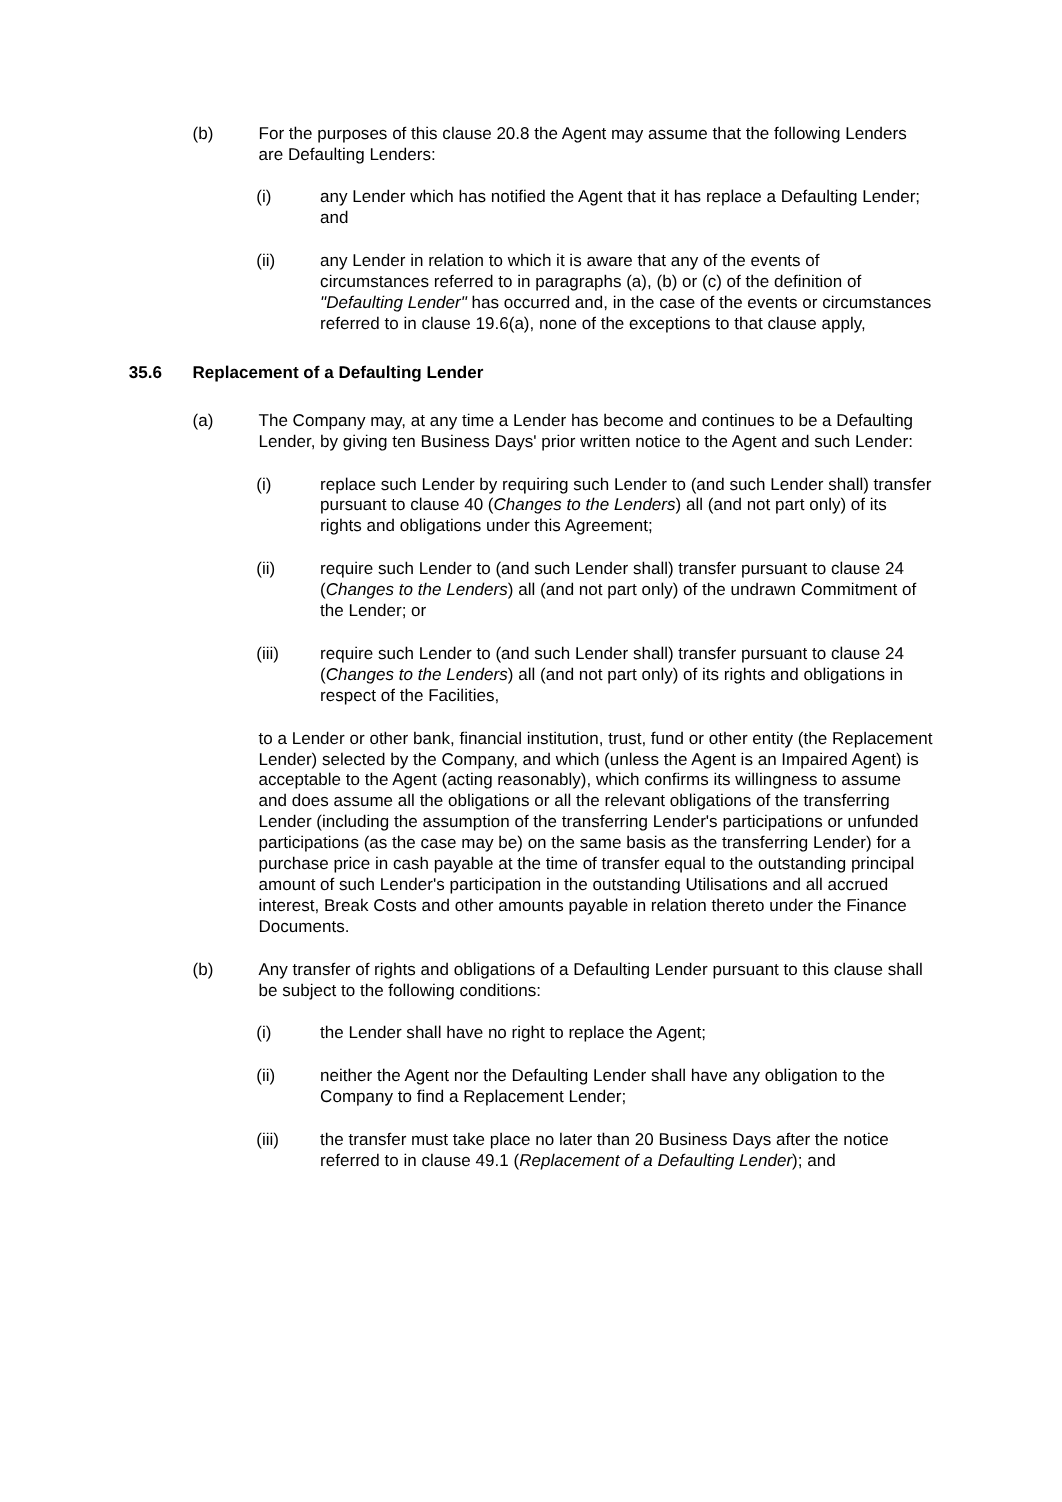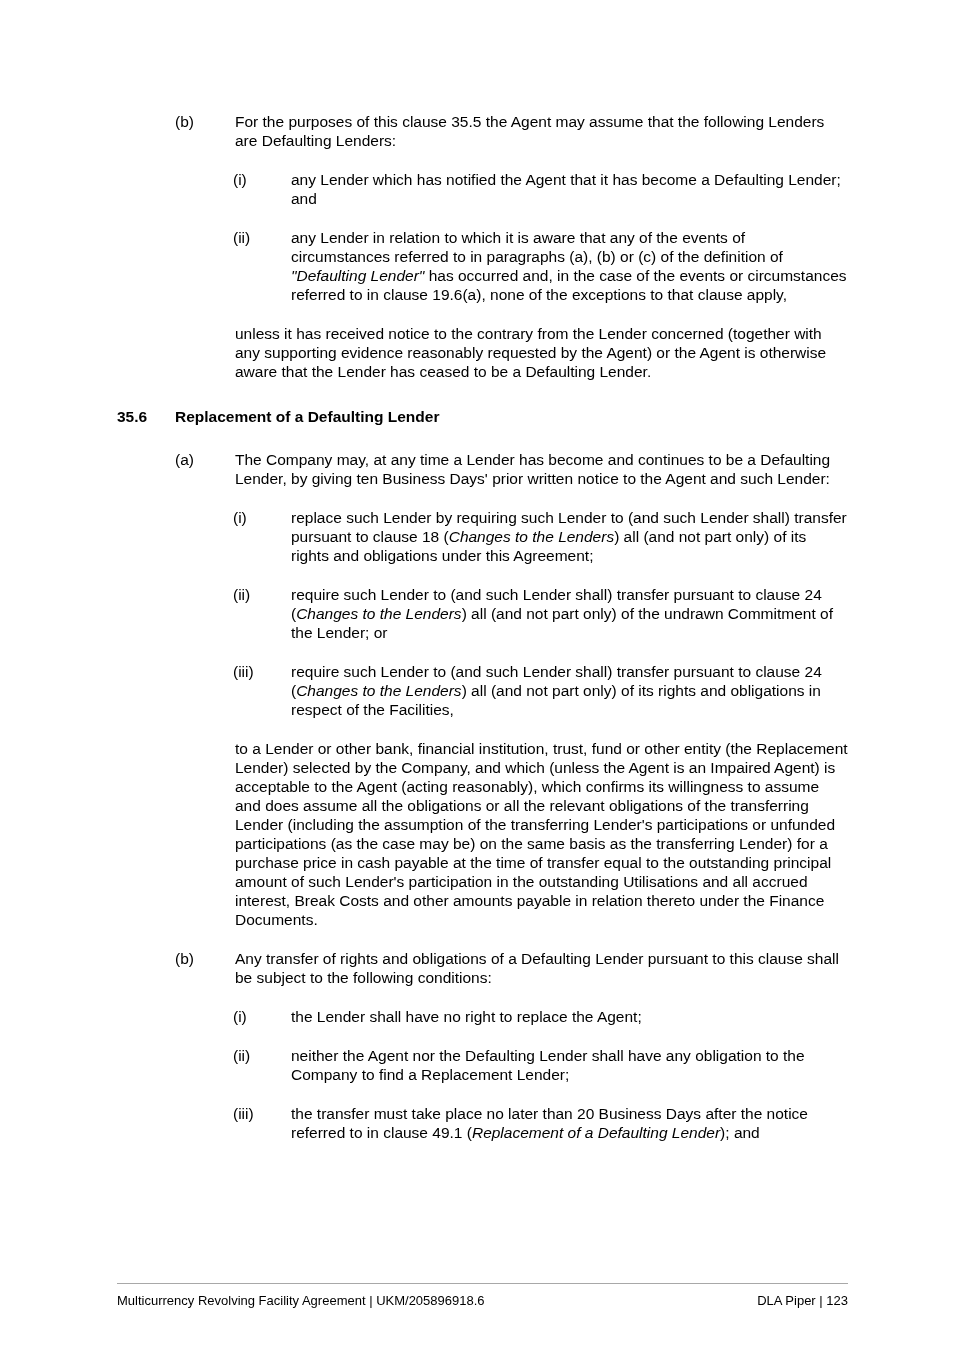--- a/index.html
+++ b/index.html
@@ -66,48 +66,47 @@
   }
 </style>
 </head>
 <body>
 
 <div class="page">
   <div class="content">
 
     <div class="row l1">
       <div class="lbl">(b)</div>
-      <div class="txt">For the purposes of this clause 35.5 the Agent may assume that the following Lenders are Defaulting Lenders:</div>
+      <div class="txt">For the purposes of this clause 20.8 the Agent may assume that the following Lenders are Defaulting Lenders:</div>
     </div>
 
     <div class="row l2">
       <div class="lbl">(i)</div>
-      <div class="txt">any Lender which has notified the Agent that it has become a Defaulting Lender; and</div>
+      <div class="txt">any Lender which has notified the Agent that it has replace a Defaulting Lender; and</div>
     </div>
 
     <div class="row l2">
       <div class="lbl">(ii)</div>
       <div class="txt"><span>any Lender in relation to which it is aware that any of the events of circumstances referred to in paragraphs (a), (b) or (c) of the definition of </span><span class="it">"Defaulting Lender"</span><span> has occurred and, in the case of the events or circumstances referred to in clause 19.6(a), none of the exceptions to that clause apply,</span></div>
     </div>
 
-    <div class="hang">unless it has received notice to the contrary from the Lender concerned (together with any supporting evidence reasonably requested by the Agent) or the Agent is otherwise aware that the Lender has ceased to be a Defaulting Lender.</div>
 
     <div class="heading">
       <div class="num">35.6</div>
       <div class="ttl">Replacement of a Defaulting Lender</div>
     </div>
 
     <div class="row l1">
       <div class="lbl">(a)</div>
       <div class="txt">The Company may, at any time a Lender has become and continues to be a Defaulting Lender, by giving ten Business Days' prior written notice to the Agent and such Lender:</div>
     </div>
 
     <div class="row l2">
       <div class="lbl">(i)</div>
-      <div class="txt"><span>replace such Lender by requiring such Lender to (and such Lender shall) transfer pursuant to clause 18 (</span><span class="it">Changes to the Lenders</span><span>) all (and not part only) of its rights and obligations under this Agreement;</span></div>
+      <div class="txt"><span>replace such Lender by requiring such Lender to (and such Lender shall) transfer pursuant to clause 40 (</span><span class="it">Changes to the Lenders</span><span>) all (and not part only) of its rights and obligations under this Agreement;</span></div>
     </div>
 
     <div class="row l2">
       <div class="lbl">(ii)</div>
       <div class="txt"><span>require such Lender to (and such Lender shall) transfer pursuant to clause 24 (</span><span class="it">Changes to the Lenders</span><span>) all (and not part only) of the undrawn Commitment of the Lender; or</span></div>
     </div>
 
     <div class="row l2">
       <div class="lbl">(iii)</div>
       <div class="txt"><span>require such Lender to (and such Lender shall) transfer pursuant to clause 24 (</span><span class="it">Changes to the Lenders</span><span>) all (and not part only) of its rights and obligations in respect of the Facilities,</span></div>
@@ -130,17 +129,13 @@
       <div class="txt">neither the Agent nor the Defaulting Lender shall have any obligation to the Company to find a Replacement Lender;</div>
     </div>
 
     <div class="row l2">
       <div class="lbl">(iii)</div>
       <div class="txt"><span>the transfer must take place no later than 20 Business Days after the notice referred to in clause 49.1 (</span><span class="it">Replacement of a Defaulting Lender</span><span>); and</span></div>
     </div>
 
   </div>
 
-  <div class="footer">
-    <div>Multicurrency Revolving Facility Agreement | UKM/205896918.6</div>
-    <div>DLA Piper | 123</div>
-  </div>
 </div>
 
 </body></html>

